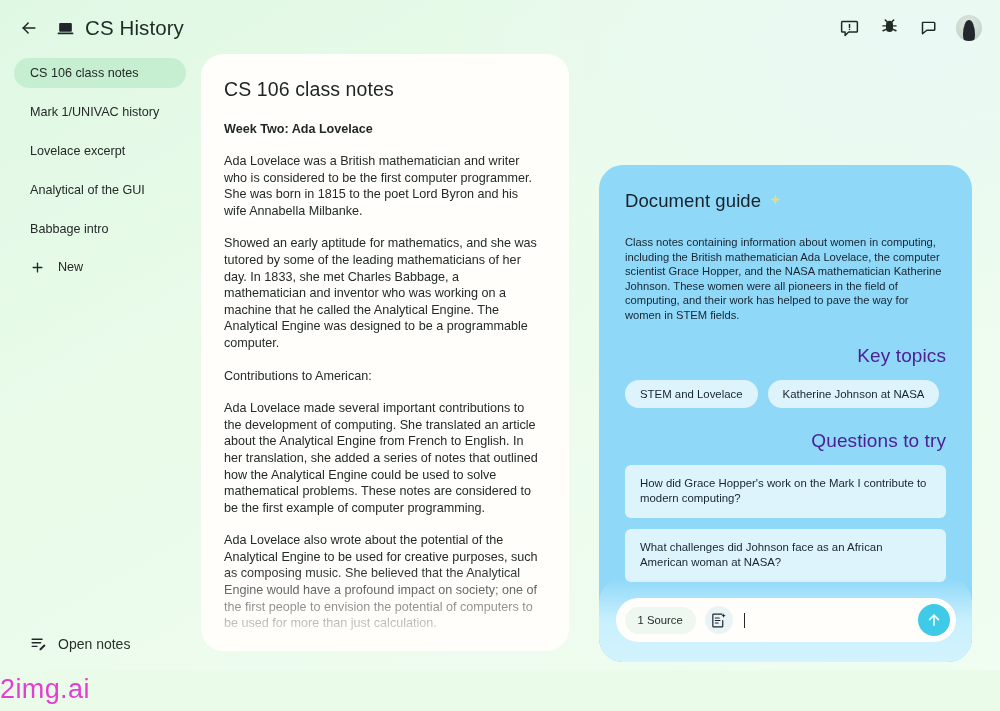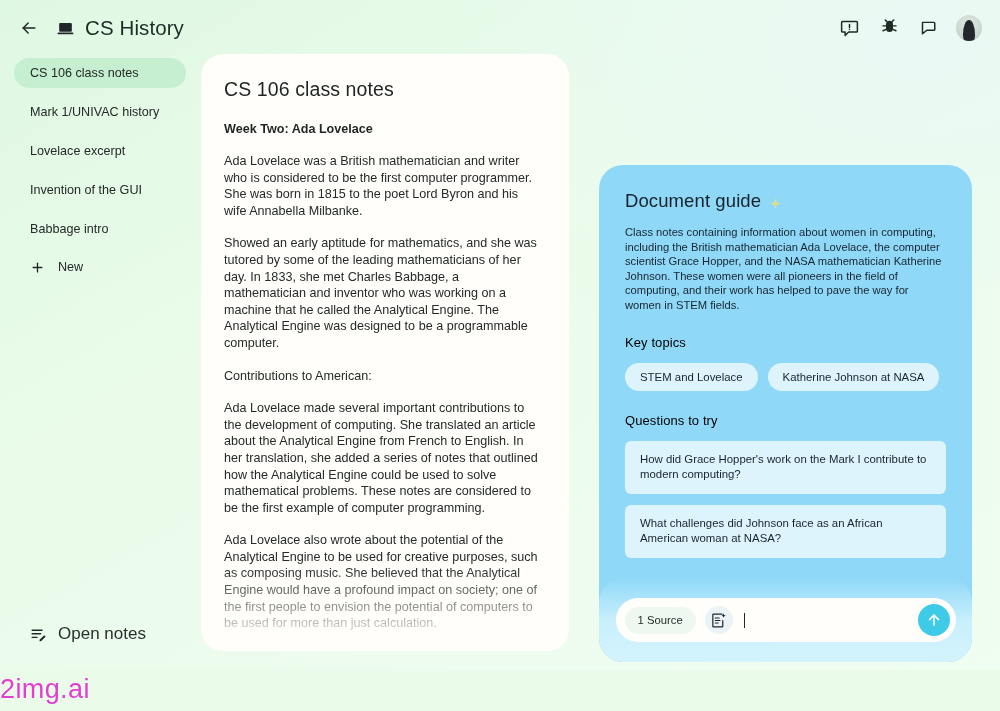--- a/index.html
+++ b/index.html
@@ -121,25 +121,25 @@
     color: #242a27;
     cursor: pointer;
   }
   .nav-new .plus {
     width: 15px; height: 15px;
     display: flex; align-items: center; justify-content: center;
     color: #20262a;
   }
   #open-notes {
     position: absolute;
-    left: 30px; bottom: 26px;
+    left: 30px; bottom: 18px;
     display: flex;
     align-items: center;
     gap: 11px;
-    font-size: 17px;
+    font-size: 14px;
     color: #2a302c;
     cursor: pointer;
   }
   #open-notes .ic {
     width: 17px; height: 17px;
     display: flex; align-items: center; justify-content: center;
     color: #22282b;
   }
 
   
@@ -187,46 +187,47 @@
     overflow: hidden;
   }
   #guide-scroll {
     position: absolute;
     left: 0; top: 0;
     width: 373px; height: 420px;
     padding: 25px 26px 0 26px;
   }
   .guide-h1 {
     display: flex;
-    align-items: flex-end;
+    align-items: flex-start;
     gap: 7px;
-    margin-bottom: 13px;
+    margin-bottom: 23px;
   }
   .guide-h1 .txt {
     font-size: 18.5px;
     color: #15222c;
     letter-spacing: .1px;
   }
   .sparkle {
     width: 15px; height: 15px;
     margin-top: 3px;
     color: #f4e073;
     opacity: .78;
   }
   #guide-summary {
     font-size: 11.2px;
     line-height: 14.6px;
     color: #172430;
     margin-bottom: 22px;
   }
   .guide-h2 {
-    font-size: 13px;
-    color: #000000;
+    font-size: 19px;
+    color: #4c1d95;
     margin-bottom: 13px;
     letter-spacing: .1px;
+    text-align: right;
   }
   .chip-row {
     display: flex;
     flex-wrap: wrap;
     gap: 10px;
     margin-bottom: 22px;
   }
   .topic-chip {
     background: #ddf4fd;
     border-radius: 17px;
@@ -389,21 +390,21 @@
       <div class="nav-item active">
         <span>CS 106 class notes</span>
       </div>
       <div class="nav-item">
         <span>Mark 1/UNIVAC history</span>
       </div>
       <div class="nav-item">
         <span>Lovelace excerpt</span>
       </div>
       <div class="nav-item">
-        <span>Invention of the GUI</span>
+        <span>Analytical of the GUI</span>
       </div>
       <div class="nav-item">
         <span>Babbage intro</span>
       </div>
 
       <div class="nav-new">
         <span class="plus">
           <svg width="15" height="15" viewBox="0 0 24 24" fill="none" stroke="currentColor" stroke-width="2.1" stroke-linecap="round">
             <line x1="12" y1="5" x2="12" y2="19"></line>
             <line x1="5" y1="12" x2="19" y2="12"></line>

